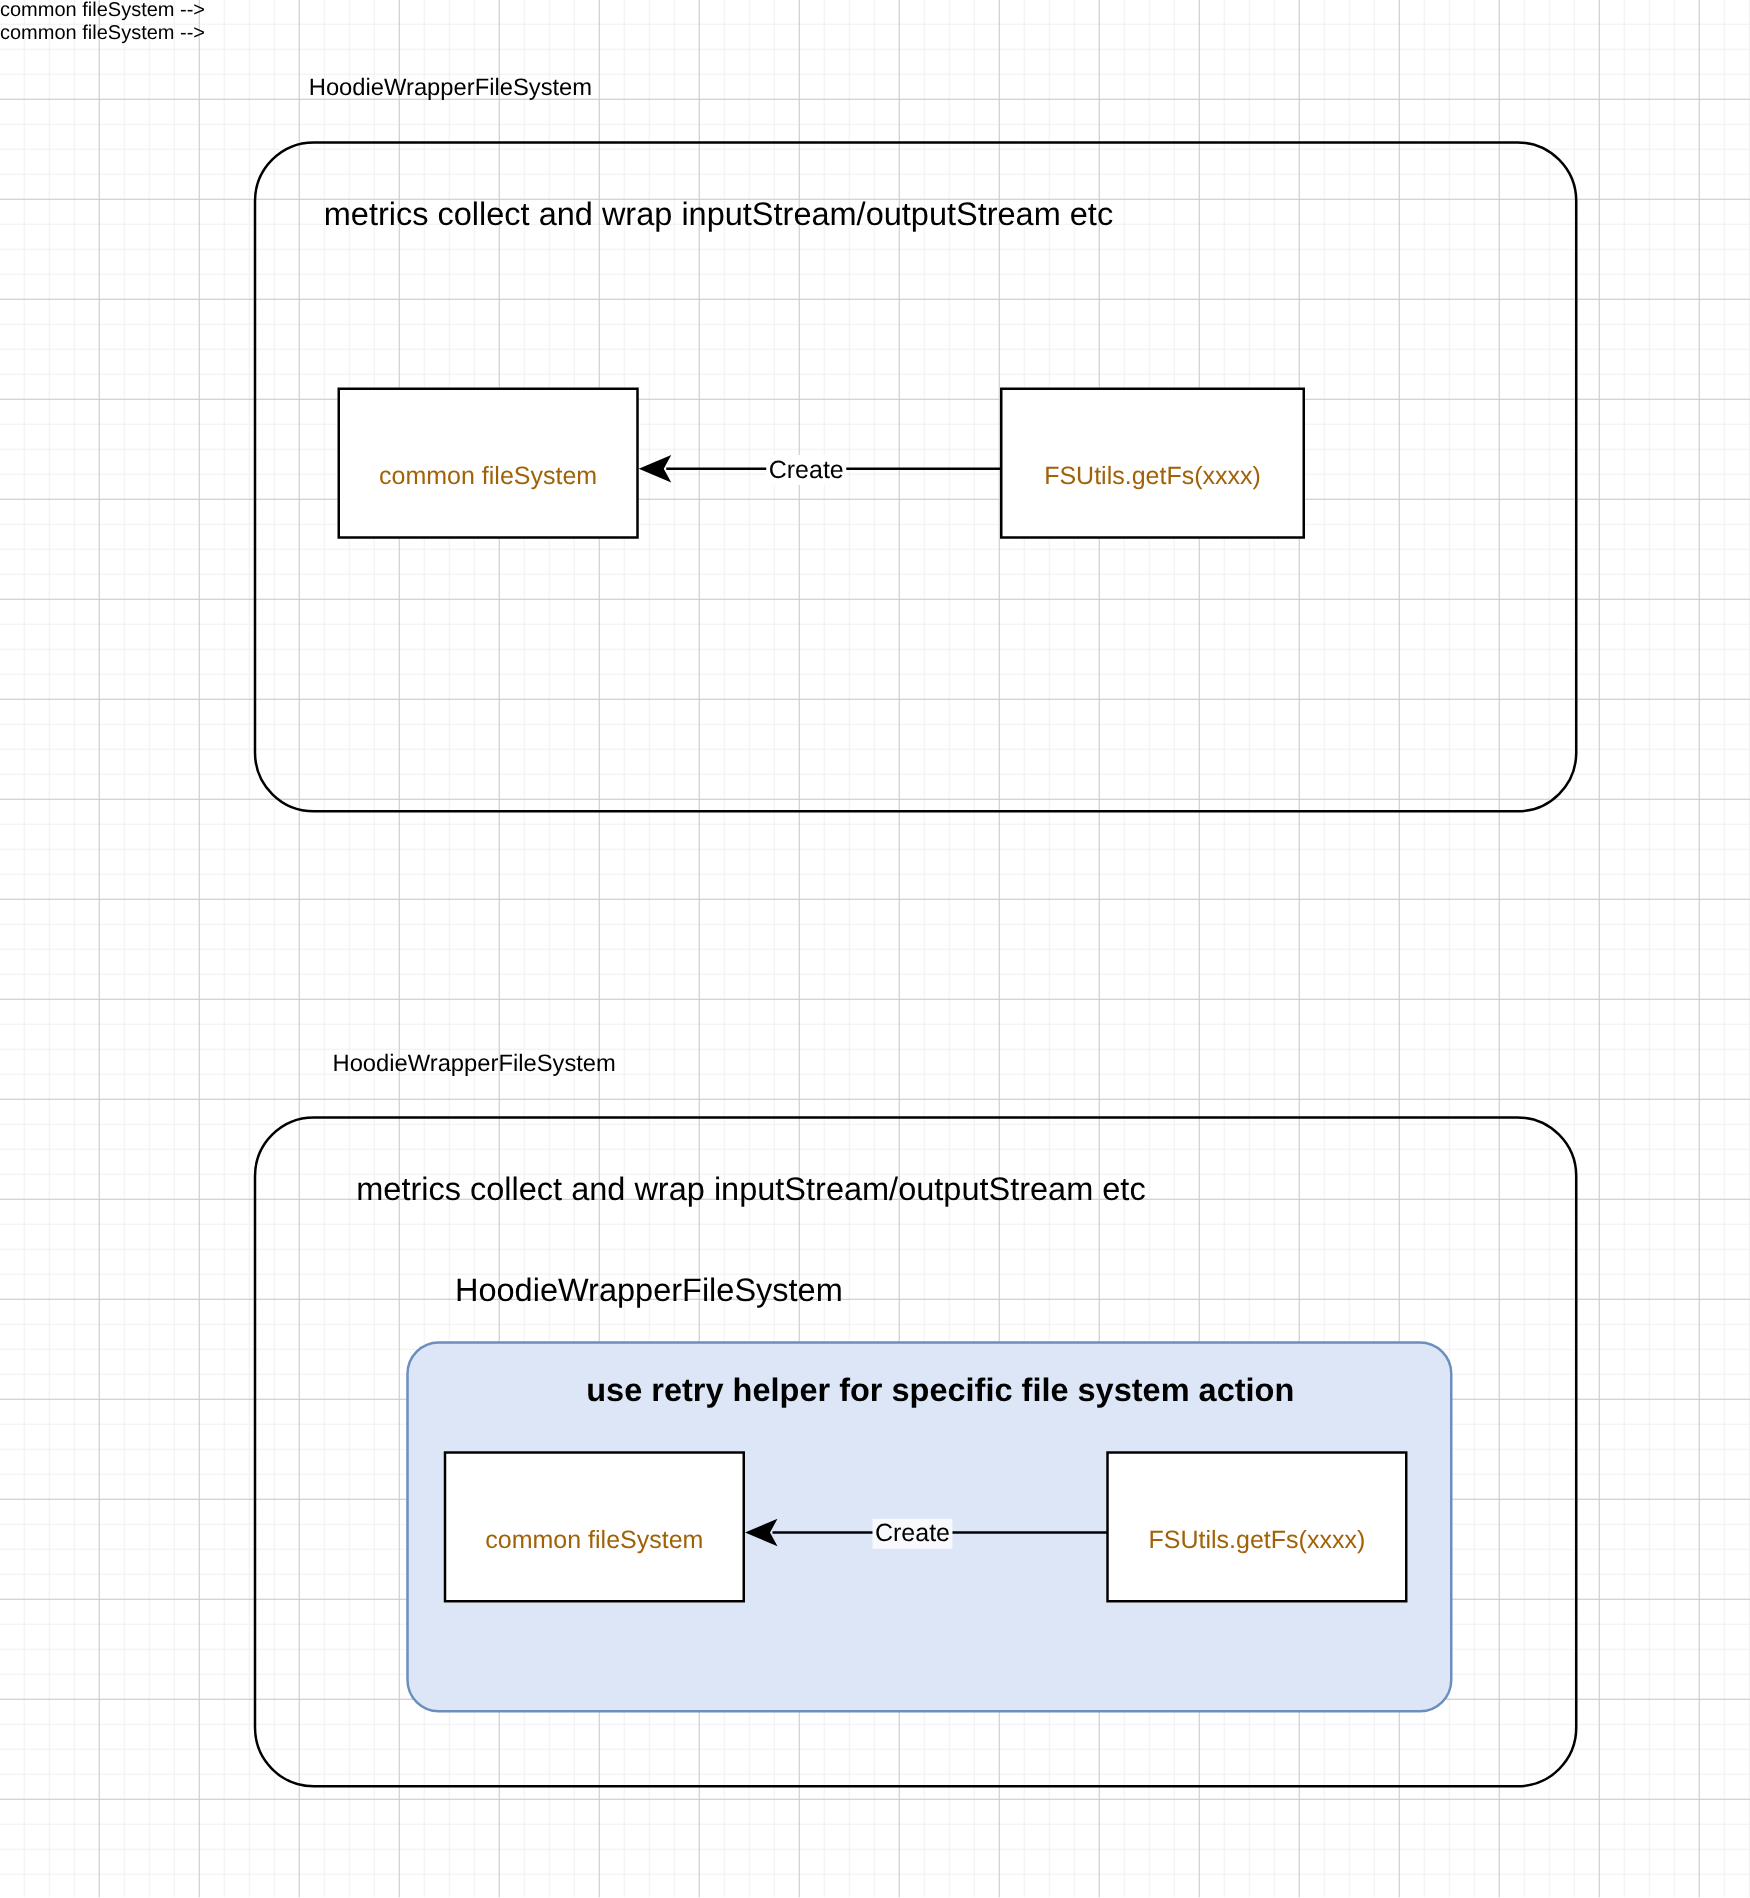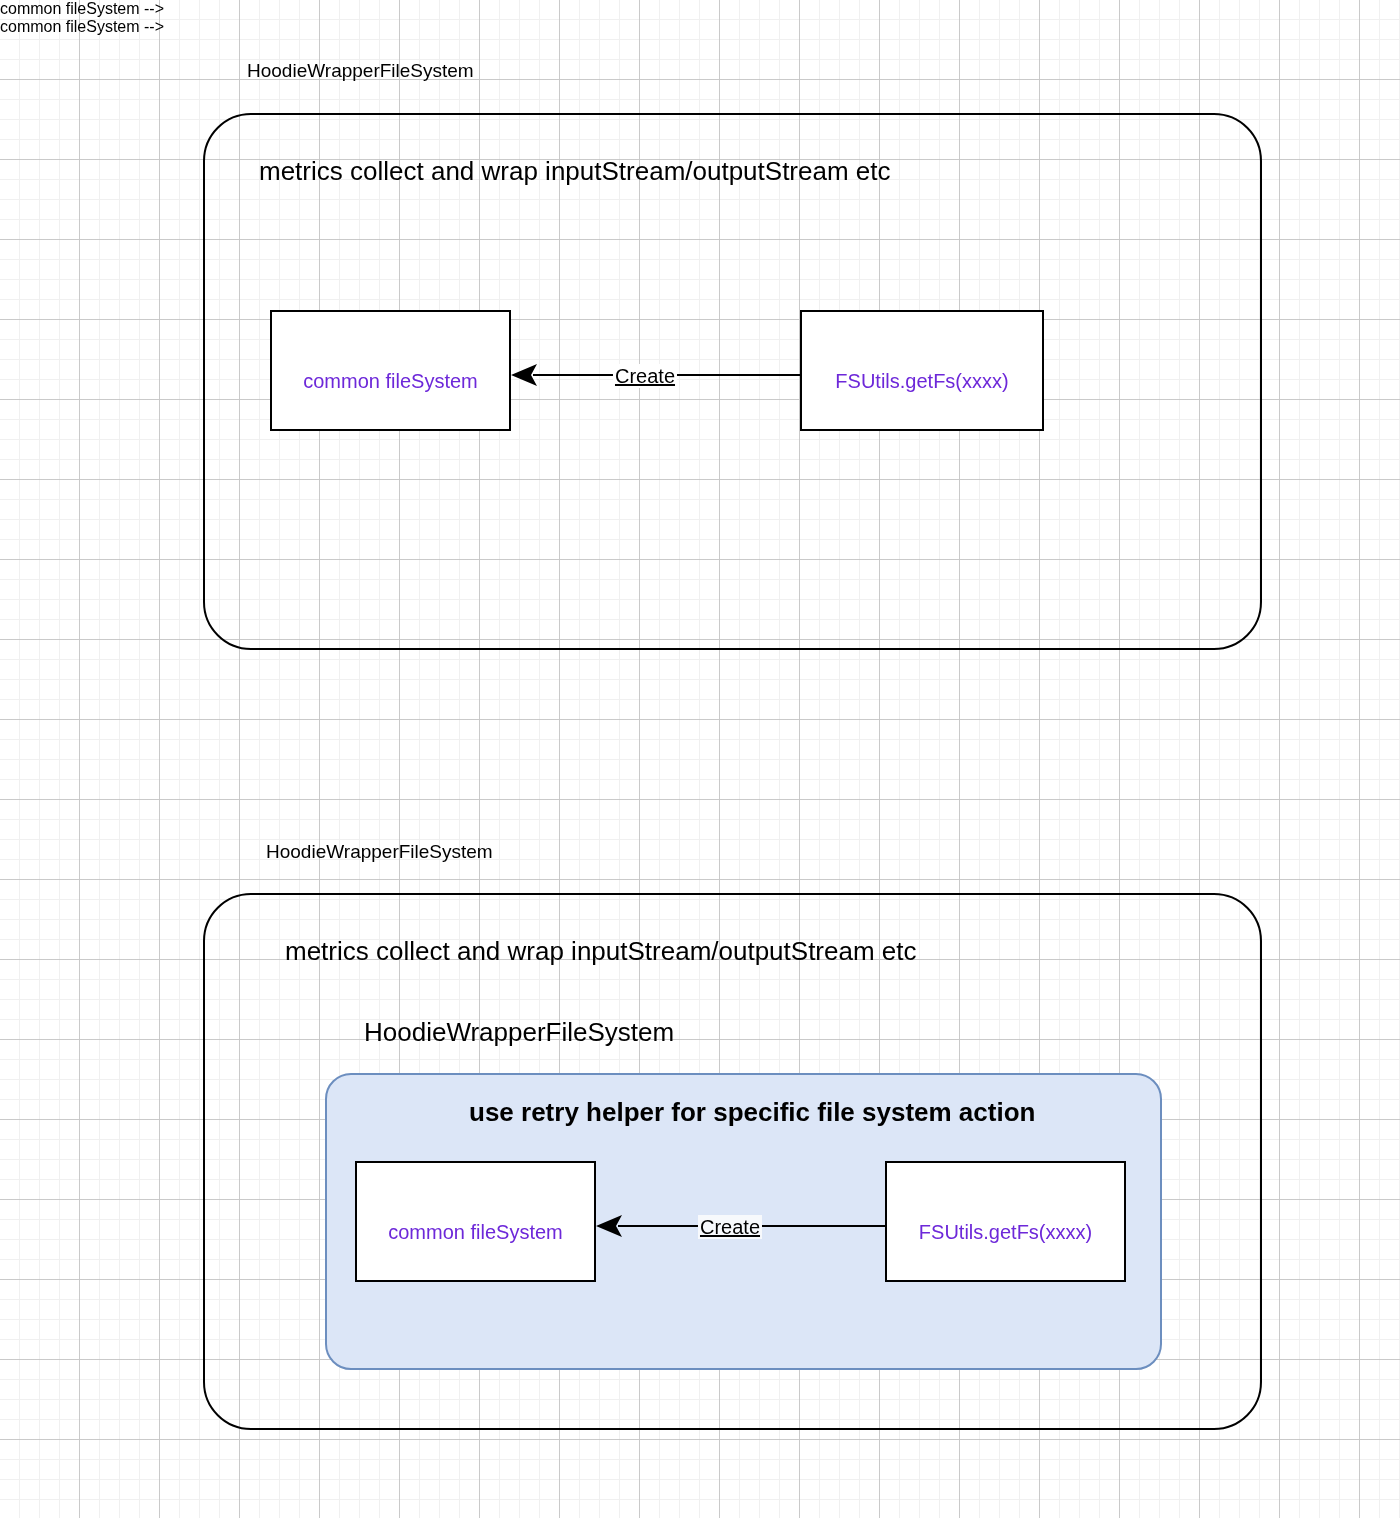--- a/index.html
+++ b/index.html
@@ -74,21 +74,21 @@
     background: #ffffff;
     box-sizing: border-box;
     display: flex;
     align-items: center;
     justify-content: center;
   }
   .node-box .node-label {
     font-size: 20px;
     line-height: 24px;
     white-space: nowrap;
-    color: #6d28d9;
+    color: #a16207;
     margin-top: 20px;
   }
 
   
   .edge-svg {
     position: absolute;
     overflow: visible;
     pointer-events: none;
   }
   .edge-line {
@@ -101,21 +101,20 @@
     stroke: none;
   }
   .edge-label {
     position: absolute;
     font-size: 20px;
     line-height: 24px;
     white-space: nowrap;
     color: #000000;
     transform: translate(-50%, -50%);
     padding: 0 2px;
-    text-decoration: underline;
   }
   .edge-label.on-plain { background: #ffffff; }
   .edge-label.on-blue  { background: #f7f9fc; }
 </style>
 </head>
 <body>
 
 <div id="canvas">
 
   <div>

